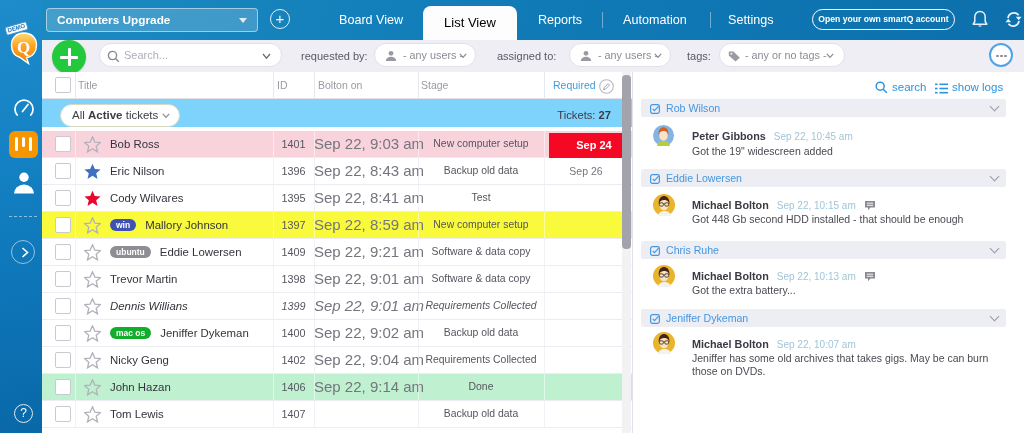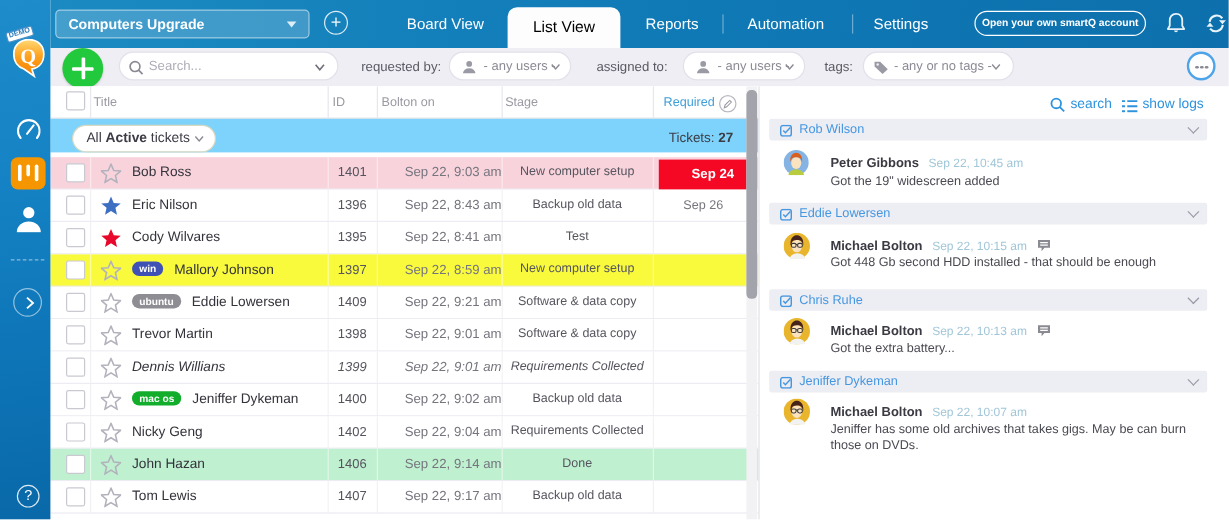--- a/index.html
+++ b/index.html
@@ -47,21 +47,21 @@
 .colline { position:absolute; top:0; width:1px; background:#e7e7ee; }
 #banner { position:absolute; left:0; top:27px; width:590px; height:28px; background:#7dd3fc; }
 #bannerpill { position:absolute; left:18px; top:5px; height:23px; padding:0 21px 0 11px; background:#fff; border:1px solid #d8d8c0; border-radius:12px;
   font-size:11.5px; color:#3c3c46; line-height:21px; }
 #tickets { position:absolute; right:21px; top:0; height:32px; line-height:32px; font-size:11.2px; color:#3c3c46; }
 .row { position:absolute; left:0; width:590px; height:27px; border-bottom:1px solid #ececf2; background:#fff; }
 .row .cb { position:absolute; left:13px; top:5px; width:16px; height:16px; background:#fff; border:1px solid #c9c9d2; border-radius:2px; }
 .row .star { position:absolute; left:42px; top:5px; }
 .row .name { position:absolute; left:68px; top:0; height:26px; line-height:26px; font-size:11.4px; color:#33333b; white-space:nowrap;}
 .row .rid { position:absolute; left:231px; width:41px; text-align:center; height:26px; line-height:26px; font-size:10.8px; color:#55555e; }
-.row .rdate { position:absolute; left:272px; width:104px; text-align:right; height:26px; line-height:26px; font-size:11px; color:#75757e; white-space:nowrap;}
+.row .rdate { position:absolute; left:272px; width:104px; text-align:center; height:26px; line-height:26px; font-size:15px; color:#75757e; white-space:nowrap;}
 .row .rstage { position:absolute; left:376px; width:126px; text-align:center; height:26px; line-height:26px; font-size:10.4px; color:#55555e; white-space:nowrap;}
 .row .rreq { position:absolute; left:502px; width:84px; text-align:center; height:26px; line-height:26px; font-size:10.5px; color:#75757e; }
 .badge { display:inline-block; height:12px; border-radius:6px; color:#fff; font-size:8.5px; font-weight:bold; line-height:12px; padding:0 6px; vertical-align:1.5px; margin-right:9px;}
 #redbadge { position:absolute; left:507px; top:2px; width:81px; height:25px; background:#f50823; color:#fff; font-weight:bold; font-size:11px; text-align:center; text-indent:9px; line-height:25px; }
 #vscroll-track { position:absolute; left:580px; top:0px; width:9px; height:361px; background:#f2f2f4; }
 #vscroll-thumb { position:absolute; left:580px; top:3px; width:8.5px; height:174px; background:#a3a3ab; border-radius:4px; }
 
 
 #rpanel { left:632px; top:72px; width:392px; height:361px; background:#fff; }
 #rpanel:before { content:""; position:absolute; left:0; top:0; width:1px; height:361px; background:#e0e0e8; }
@@ -332,21 +332,20 @@
           <div class="colline" style="left:376px;height:26px;opacity:.5;background:#fff;"></div>
           <div class="colline" style="left:502px;height:26px;opacity:.5;background:#fff;"></div>
         </div>
         <div class="row" style="top:329px; background:#fff;">
           <div class="cb"></div>
           <svg class="star" width="17" height="17" viewBox="0 0 17 17">
             <polygon points="8.5,0.8 10.8,6.1 16.6,6.5 12.2,10.2 13.5,15.9 8.5,12.8 3.5,15.9 4.8,10.2 0.4,6.5 6.2,6.1" fill="none" stroke="#b2b2bc" stroke-width="1.3"></polygon>
           </svg>
           <div class="name">Tom Lewis</div>
           <div class="rid">1407</div>
-          <div class="rdate">Sep 22, 9:17 am</div>
           <div class="rstage">Backup old data</div>
           <div class="colline" style="left:33px;height:26px;opacity:.55;"></div>
           <div class="colline" style="left:231px;height:26px;opacity:.55;"></div>
           <div class="colline" style="left:272px;height:26px;opacity:.55;"></div>
           <div class="colline" style="left:376px;height:26px;opacity:.55;"></div>
           <div class="colline" style="left:502px;height:26px;opacity:.55;"></div>
         </div>
       </div>
     <div id="vscroll-track"></div>
     <div id="vscroll-thumb"></div>

